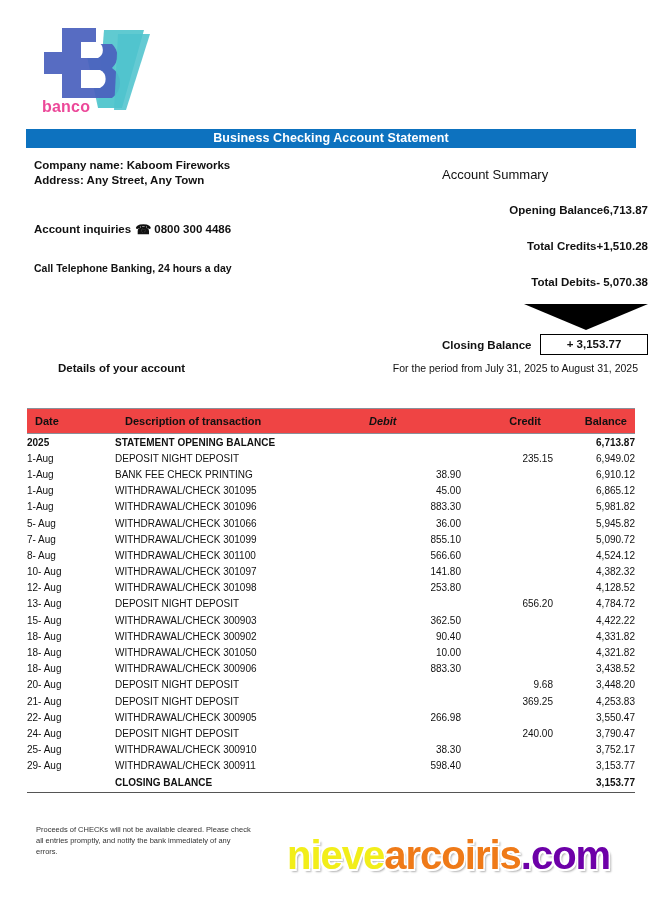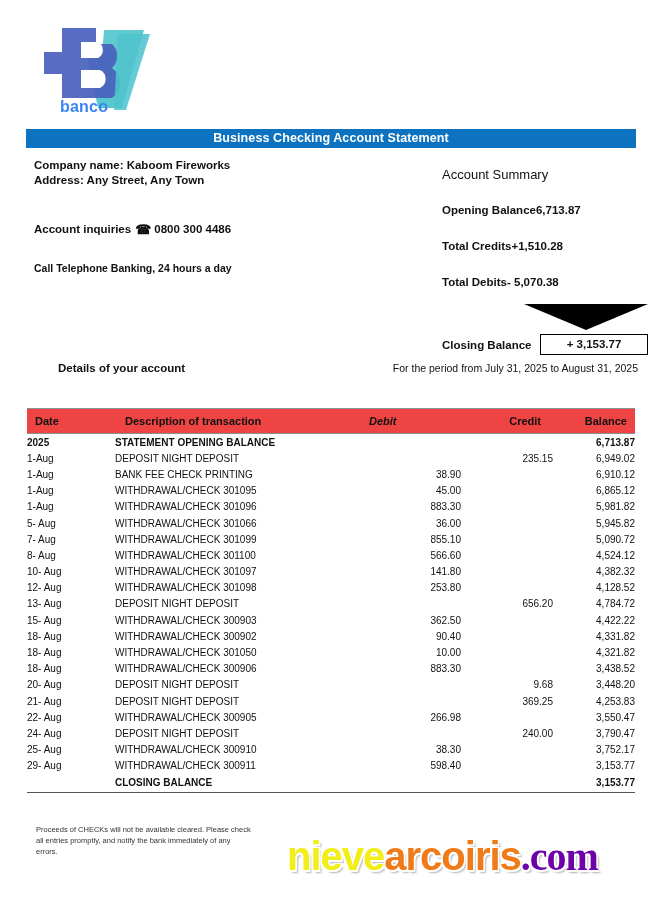--- a/index.html
+++ b/index.html
@@ -18,24 +18,24 @@
 
   
   .logo-area {
     position: absolute;
     left: 26px; top: 12px;
     width: 160px; height: 110px;
   }
   .logo-svg { display: block; }
   .logo-word {
     position: absolute;
-    left: 34px; top: 86px;
+    left: 16px; top: 86px;
     font-size: 16px;
     font-weight: 700;
-    color: #3b82f6;
+    color: #ec4899;
     letter-spacing: .2px;
   }
 
   
   .banner {
     position: absolute;
     left: 26px; top: 129px;
     width: 610px; height: 19px;
     background: #0d72bf;
     color: #ffffff;
@@ -73,21 +73,21 @@
     left: 442px; top: 167px;
     width: 206px;
   }
   .summary-title {
     font-size: 13px;
     font-weight: 400;
     margin-bottom: 22px;
   }
   .summary-row {
     display: flex;
-    justify-content: flex-start;
+    justify-content: flex-end;
     align-items: center;
     font-size: 11.5px;
     font-weight: 700;
     margin-bottom: 24px;
   }
   .summary-row .label { white-space: nowrap; }
   .summary-row .value { white-space: nowrap; }
 
   .arrow-wrap {
     position: relative;
@@ -210,21 +210,21 @@
     white-space: nowrap;
     text-shadow:
        1.5px 1.5px 0 #ffffff,
       -1.5px 1.5px 0 #ffffff,
        1.5px -1.5px 0 #ffffff,
       -1.5px -1.5px 0 #ffffff,
        2.5px 2.5px 2px rgba(0,0,0,.30);
   }
   .wm-a { color: #f2ee1a; }
   .wm-b { color: #ef7a18; }
-  .wm-c { color: #6d00a8; font-family: Liberation Serif, serif; }
+  .wm-c { color: #6d00a8; }
 </style>
 </head>
 <body>
 
 <div class="page">
 
   <div class="logo-area">
     <svg class="logo-svg" width="160" height="110" viewBox="0 0 160 110">
 
       <path d="M78 18 L118 18 L96 96 L72 96 Z" fill="#57c7cf" opacity="0.95"></path>

